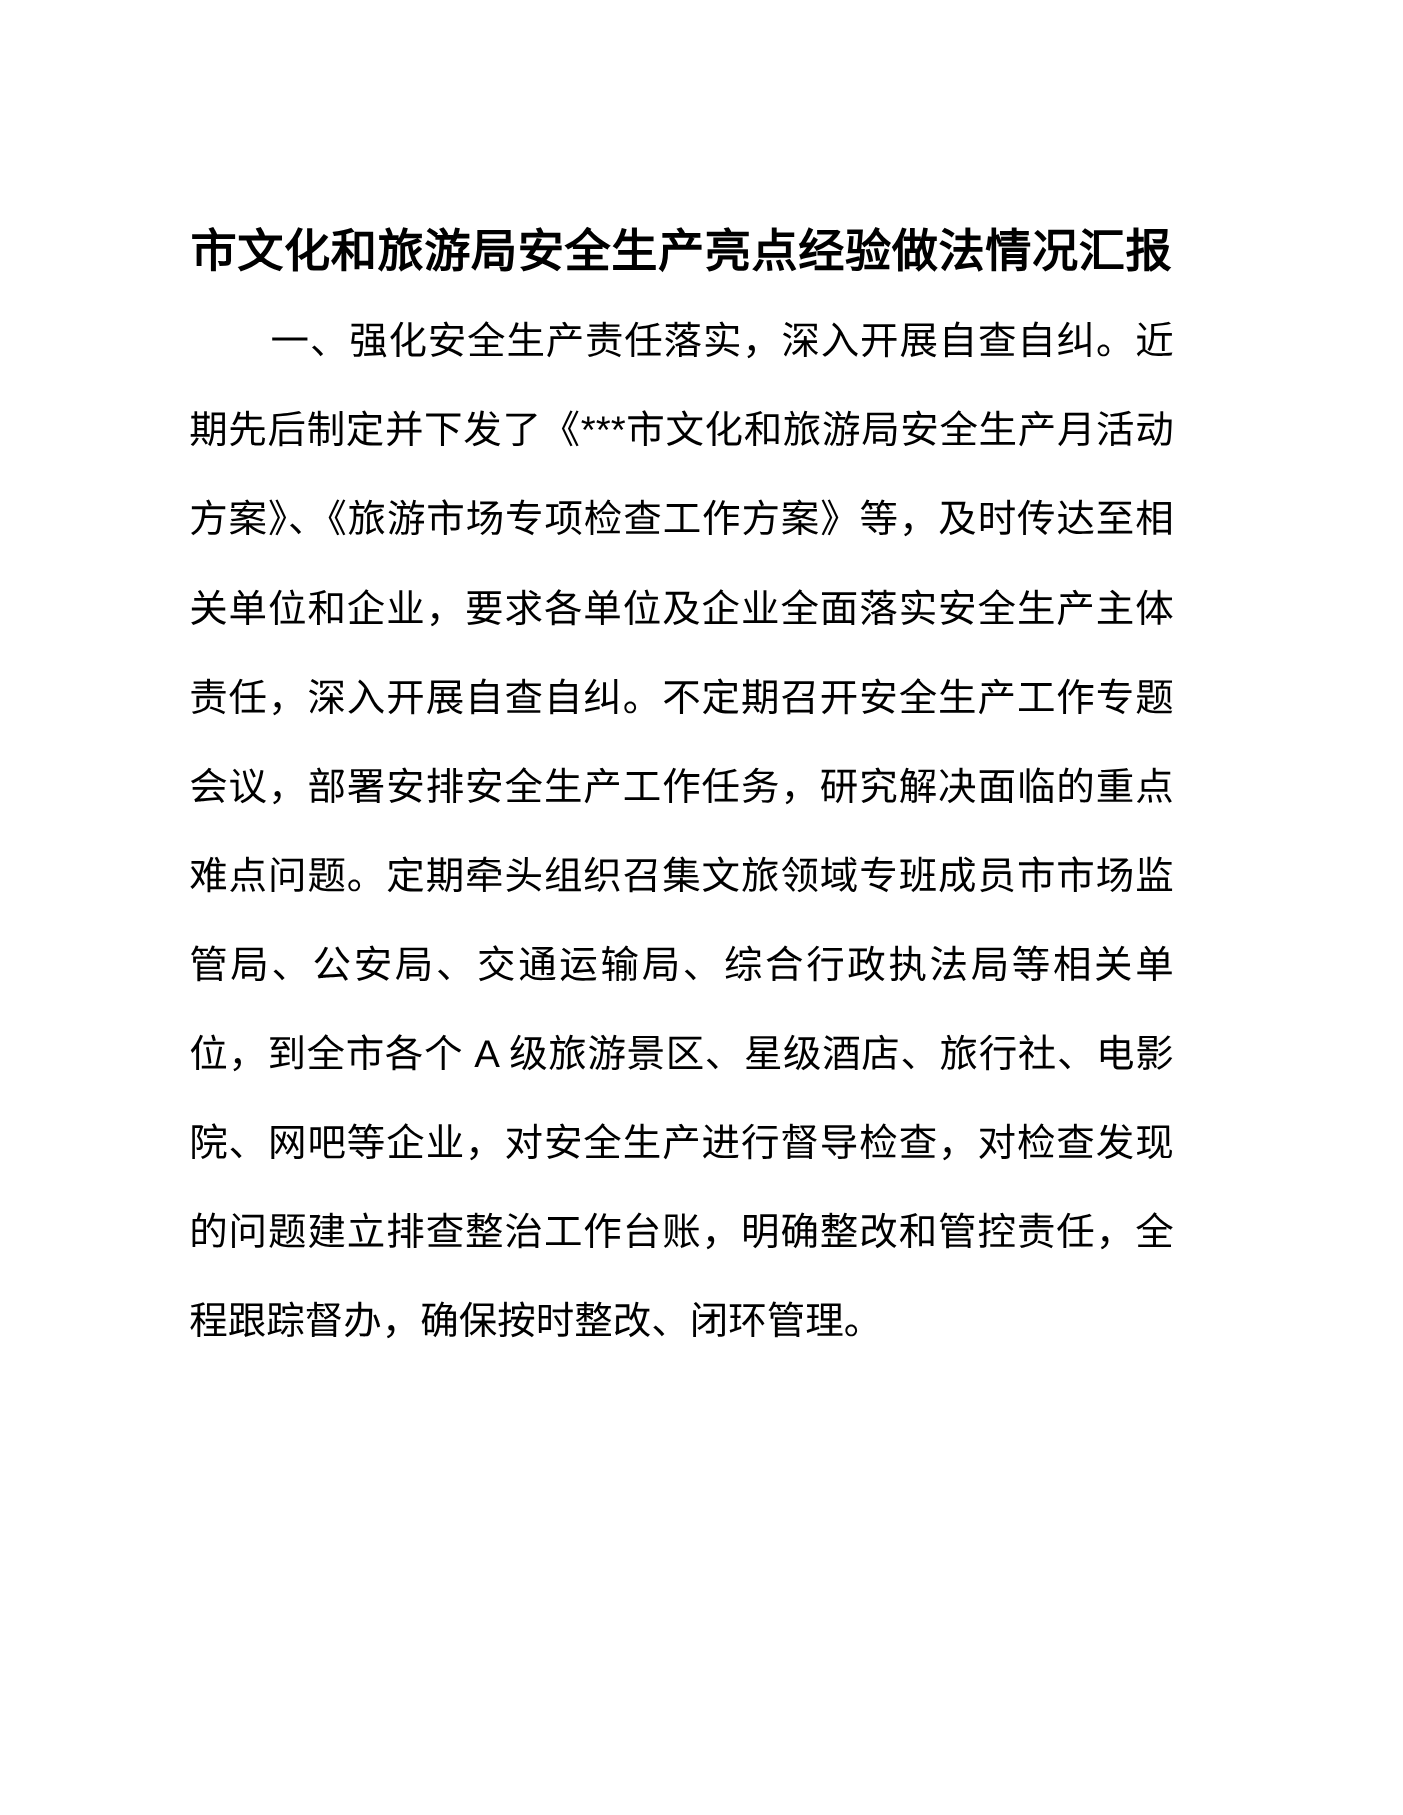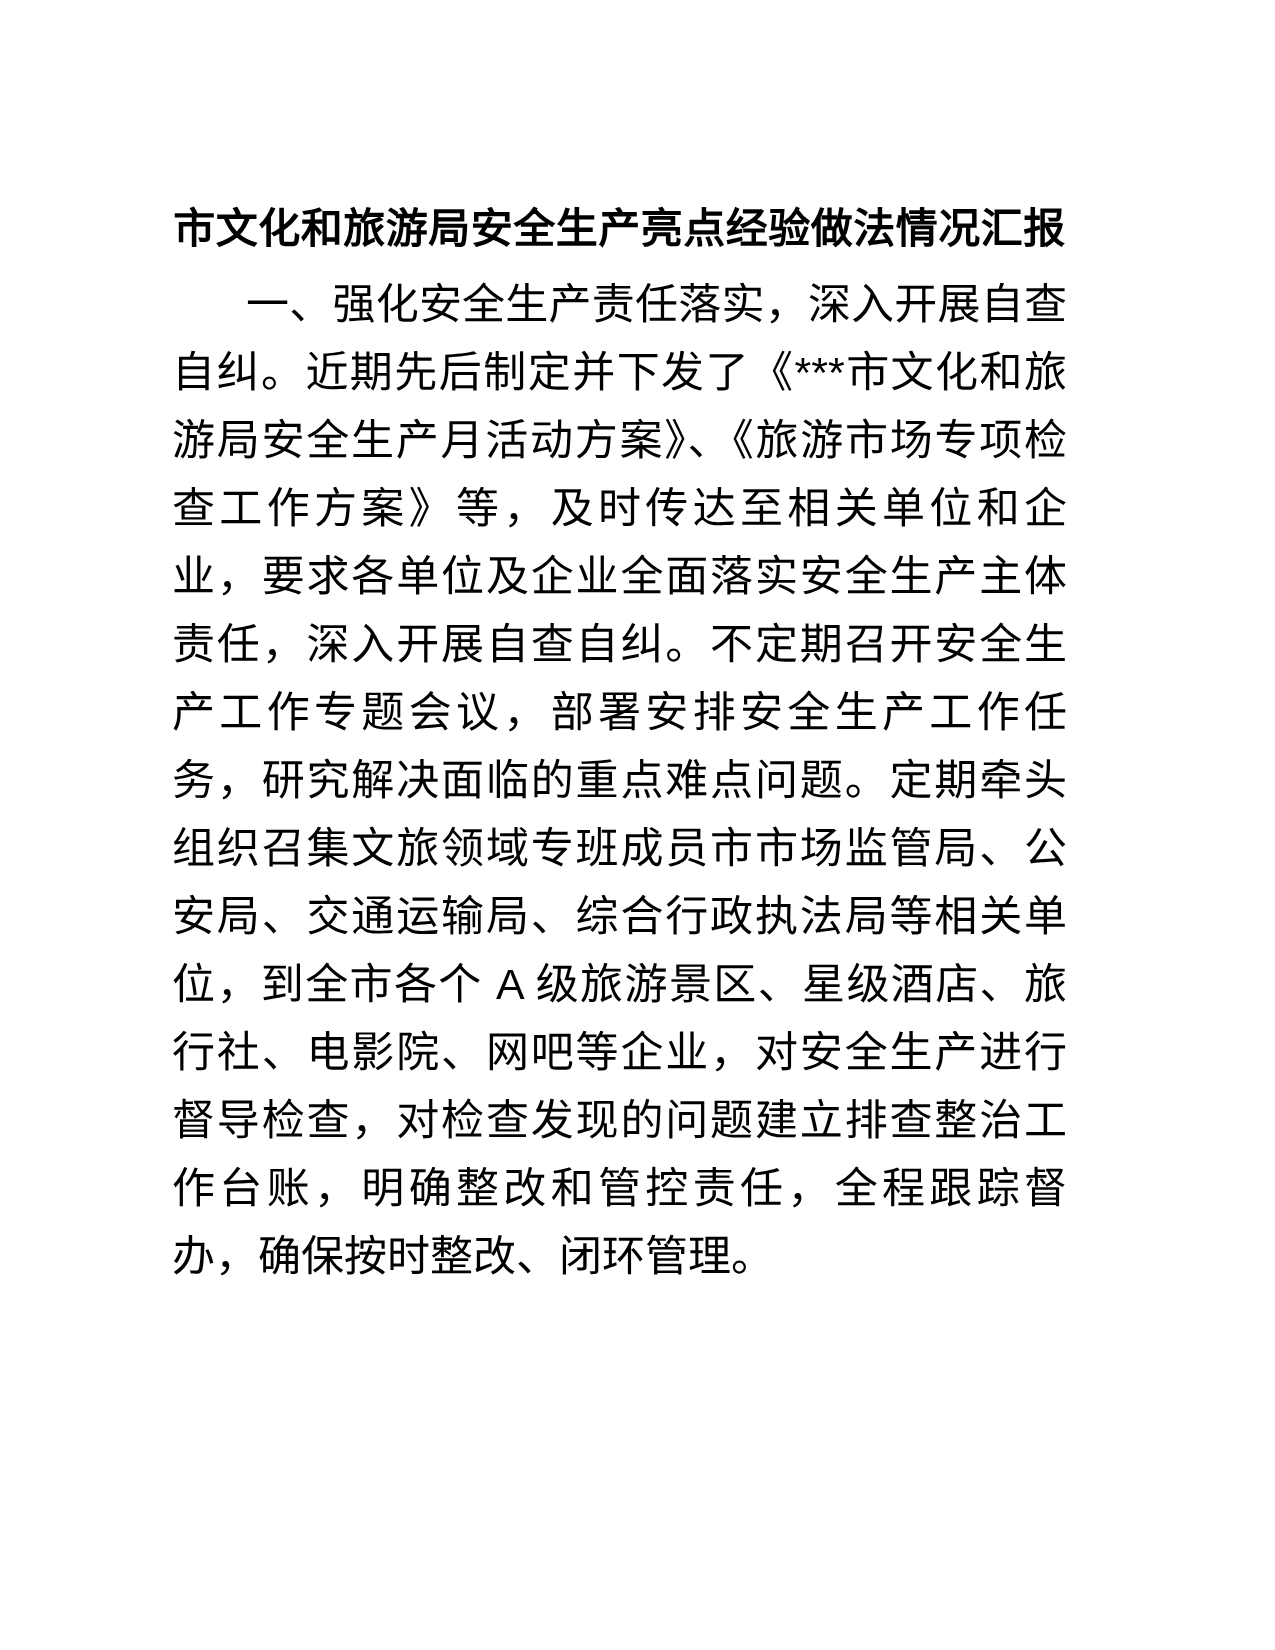--- a/index.html
+++ b/index.html
@@ -35,23 +35,23 @@
     font-weight: 700;
     line-height: 66px;
     text-align: center;
     letter-spacing: 0.5px;
     margin: 0 0 8px 0;
     padding: 0;
     text-indent: 0;
     word-break: break-all;
   }
   .doc-paragraph {
-    font-size: 43px;
+    font-size: 35px;
     font-weight: 400;
-    line-height: 68px;
+    line-height: 81px;
     text-align: justify;
     text-align-last: left;
     text-justify: inter-ideograph;
     text-indent: 74px;
     margin: 0;
     padding: 0;
     letter-spacing: 0px;
     word-break: break-all;
   }
   .doc-paragraph + .doc-paragraph {

